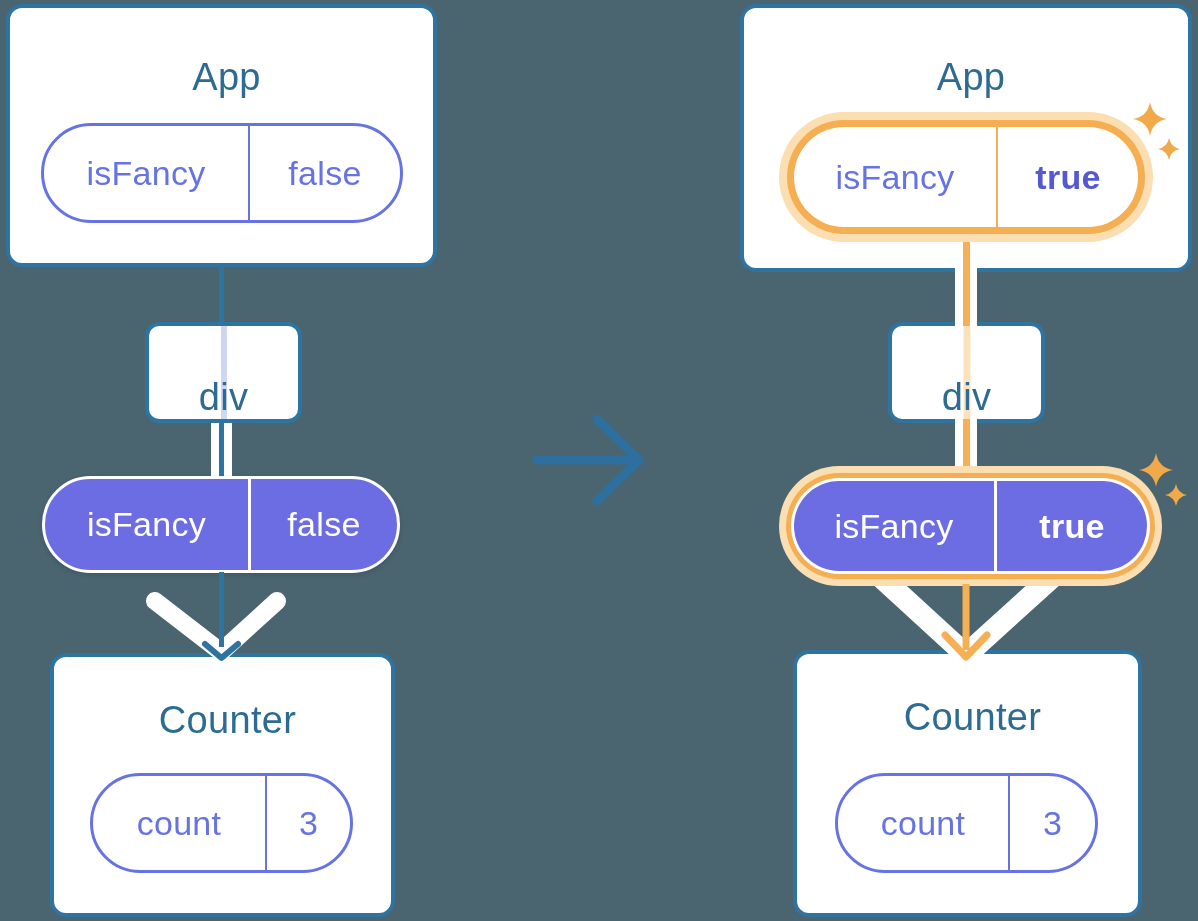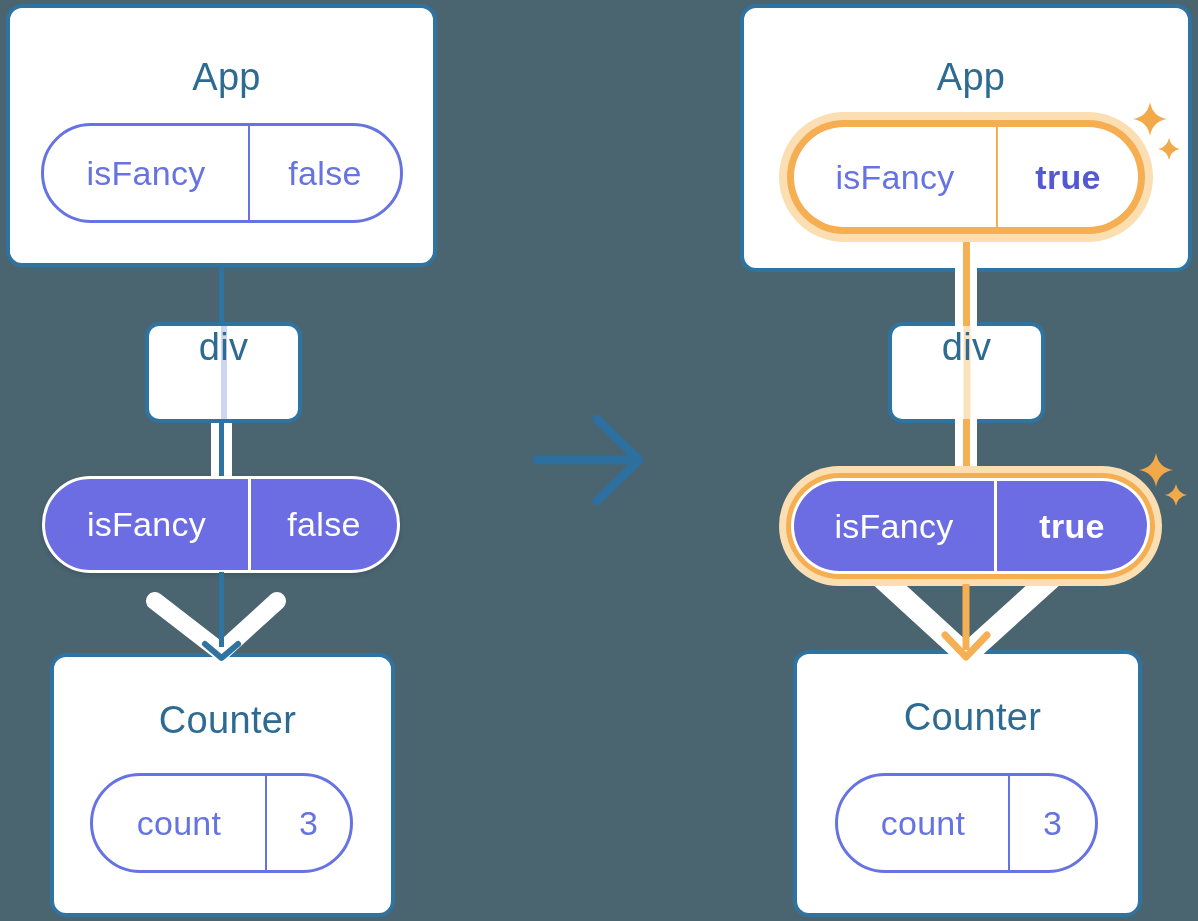--- a/index.html
+++ b/index.html
@@ -19,21 +19,21 @@
     z-index:2;
   }
   .card-app-left   {left:6px;  top:4px;  width:431px;height:263px;}
   .card-app-right  {left:740px;top:4px;  width:452px;height:268px;}
   .card-div-left   {left:145px;top:322px;width:157px;height:101px;border-radius:14px;}
   .card-div-right  {left:888px;top:322px;width:157px;height:101px;border-radius:14px;}
   .card-cnt-left   {left:50px; top:653px;width:345px;height:264px;}
   .card-cnt-right  {left:793px;top:650px;width:349px;height:267px;}
   .app-title{top:48px;}
   .cnt-title{top:42px;}
-  .div-card-inner{position:absolute;inset:0;display:flex;align-items:flex-start;justify-content:center;}
+  .div-card-inner{position:absolute;inset:0;display:flex;align-items:flex-end;justify-content:center;margin-top:28px;}
   .pass-line{position:absolute;top:0;bottom:0;left:50%;transform:translateX(-50%);z-index:1;}
   .pass-blue  {width:6px;background:#cdd7f2;}
   .pass-orange{width:7px;background:#fbe2bd;}
 
   
   .conn{position:absolute;}
   .line-blue-1{left:219px;top:263px;width:5px;height:61px;background:#2f73a1;}
   .shaft{position:absolute;background:#fff;display:flex;justify-content:center;}
   .shaft-l2{left:211px;top:423px;width:21px;height:55px;}
   .shaft-r1{left:955px;top:240px;width:22px;height:86px;}

